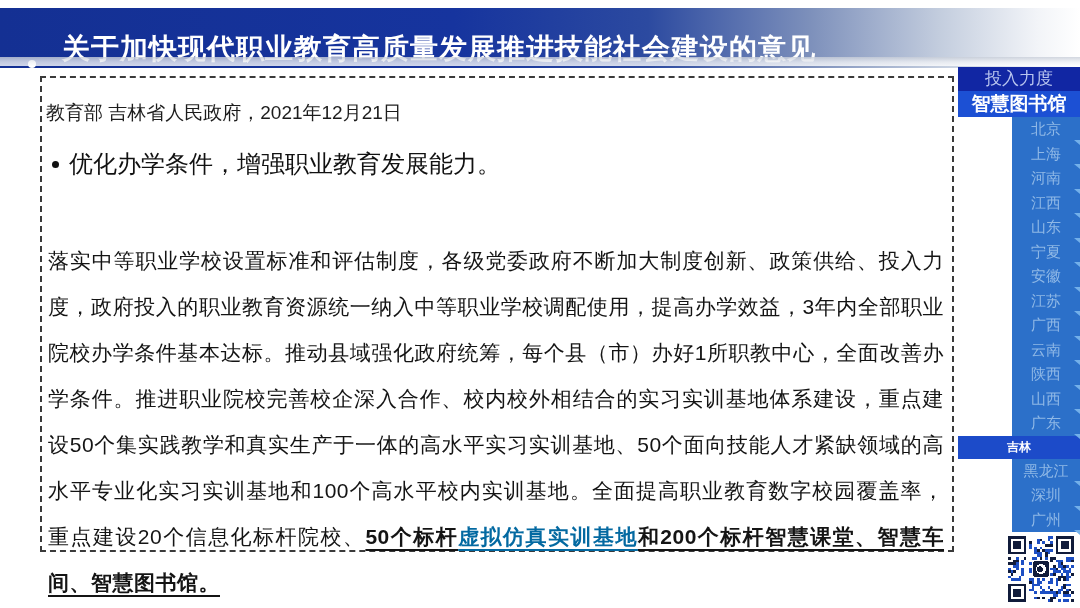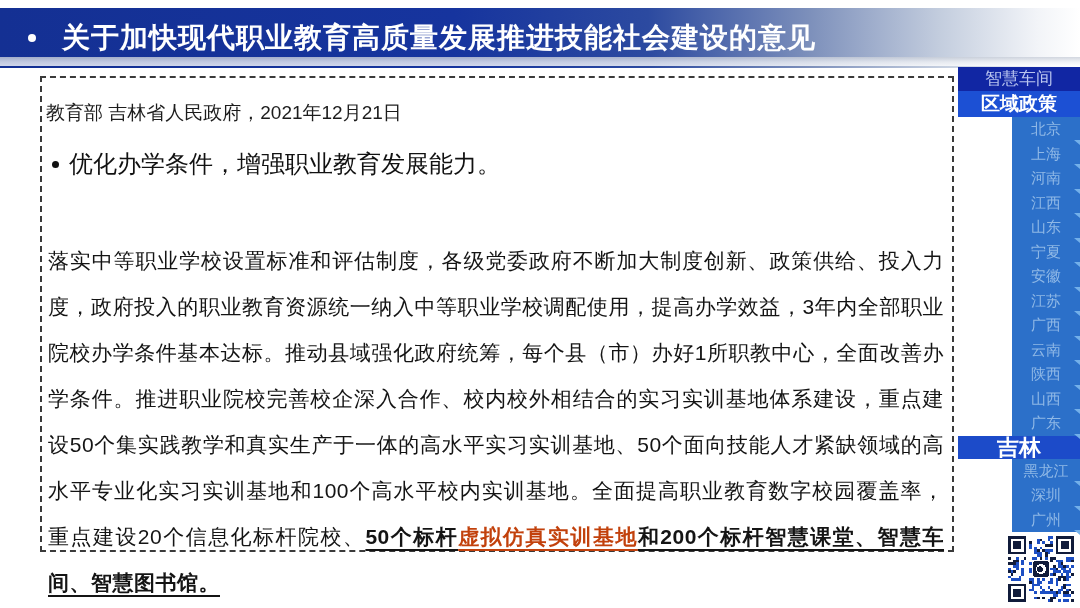--- a/index.html
+++ b/index.html
@@ -4,21 +4,21 @@
 <style>
   html,body{margin:0;padding:0;}
   body{
     width:1080px;height:608px;position:relative;overflow:hidden;
     background:#ffffff;font-family:"Liberation Sans","DejaVu Sans",sans-serif;
   }
   
   .header-bar{
     position:absolute;left:0;top:8px;width:1080px;height:60px;
     background:linear-gradient(90deg,#143093 0%,#16349e 42%,#2c4aa0 60%,#7d90bb 75%,#c3cdde 87%,#f2f4f8 96%,#ffffff 100%);
-    display:flex;align-items:center;
+    display:flex;align-items:flex-end;
   }
   .header-bullet{
     width:8px;height:8px;border-radius:50%;background:#ffffff;
     margin-left:28px;flex:0 0 auto;
   }
   .header-title{
     margin:0 0 0 26px;font-size:28px;font-weight:bold;color:#ffffff;
     letter-spacing:1px;white-space:nowrap;
   }
   .header-shadow{
@@ -39,21 +39,21 @@
     margin:22px 0 0 2px;font-size:24px;color:#111111;display:flex;align-items:center;
   }
   .doc-bullet-glyph{
     width:7px;height:7px;border-radius:50%;background:#111;margin:0 10px 0 4px;flex:0 0 auto;
   }
   .doc-paragraph{
     margin:58px 0 0 2px;font-size:21px;line-height:46px;color:#141414;
     text-align:justify;letter-spacing:.5px;
   }
   .u{text-decoration:underline;text-underline-offset:5px;text-decoration-thickness:1.5px;font-weight:bold;}
-  .policy-link{color:#c2410c;font-weight:bold;cursor:pointer;}
+  .policy-link{color:#0369a1;font-weight:bold;cursor:pointer;}
   
   .nav-national{
     position:absolute;left:958px;top:67px;width:122px;height:24px;line-height:24px;
     background:#1126a3;color:#b9c5ef;font-size:17px;text-align:center;z-index:2;cursor:pointer;
   }
   .nav-regional{
     position:absolute;left:958px;top:91px;width:122px;height:26px;line-height:26px;
     background:#1c50d4;color:#ffffff;font-weight:bold;font-size:19px;text-align:center;z-index:2;cursor:pointer;
   }
   .region-list{
@@ -62,21 +62,21 @@
   .region-item{
     position:relative;height:24.5px;line-height:24.5px;background:#2c70c9;
     color:#8fb8e6;font-size:15px;text-align:center;cursor:pointer;
   }
   .region-item::after{
     content:"";position:absolute;right:0;bottom:-3px;z-index:3;
     border-top:5px solid #73b0ea;border-left:6px solid transparent;
   }
   .region-item.active{
     width:122px;margin-left:-54px;background:#1c4bc9;color:#ffffff;
-    font-weight:bold;font-size:22px;height:23px;line-height:23px;
+    font-weight:bold;font-size:12px;height:23px;line-height:23px;
   }
   .region-item.active::after{display:none;}
   
   .qr-box{
     position:absolute;left:1004px;top:533px;width:74px;height:72px;
     background:#ffffff;z-index:2;display:flex;align-items:center;justify-content:center;
   }
   .qr-box svg{width:68px;height:66px;}
 </style>
 </head>
@@ -90,22 +90,22 @@
 
 <div class="content-box">
   <div class="doc-source">教育部 吉林省人民政府，2021年12月21日</div>
   <div class="doc-bullet-line">
     <span class="doc-bullet-glyph"></span>
     <span>优化办学条件，增强职业教育发展能力。</span>
   </div>
   <p class="doc-paragraph"><span>落实中等职业学校设置标准和评估制度，各级党委政府不断加大制度创新、政策供给、投入力度，政府投入的职业教育资源统一纳入中等职业学校调配使用，提高办学效益，3年内全部职业院校办学条件基本达标。推动县域强化政府统筹，每个县（市）办好1所职教中心，全面改善办学条件。推进职业院校完善校企深入合作、校内校外相结合的实习实训基地体系建设，重点建设50个集实践教学和真实生产于一体的高水平实习实训基地、50个面向技能人才紧缺领域的高水平专业化实习实训基地和100个高水平校内实训基地。全面提高职业教育数字校园覆盖率，重点建设20个信息化标杆院校、</span><span class="u">50个标杆</span><span class="u policy-link">虚拟仿真实训基地</span><span class="u">和200个标杆智慧课堂、智慧车间、智慧图书馆。</span></p>
 </div>
 
-<div class="nav-national">智慧车间</div>
-<div class="nav-regional">区域政策</div>
+<div class="nav-national">投入力度</div>
+<div class="nav-regional">智慧图书馆</div>
 <div class="region-list">
     <div class="region-item">北京</div>
     <div class="region-item">上海</div>
     <div class="region-item">河南</div>
     <div class="region-item">江西</div>
     <div class="region-item">山东</div>
     <div class="region-item">宁夏</div>
     <div class="region-item">安徽</div>
     <div class="region-item">江苏</div>
     <div class="region-item">广西</div>

